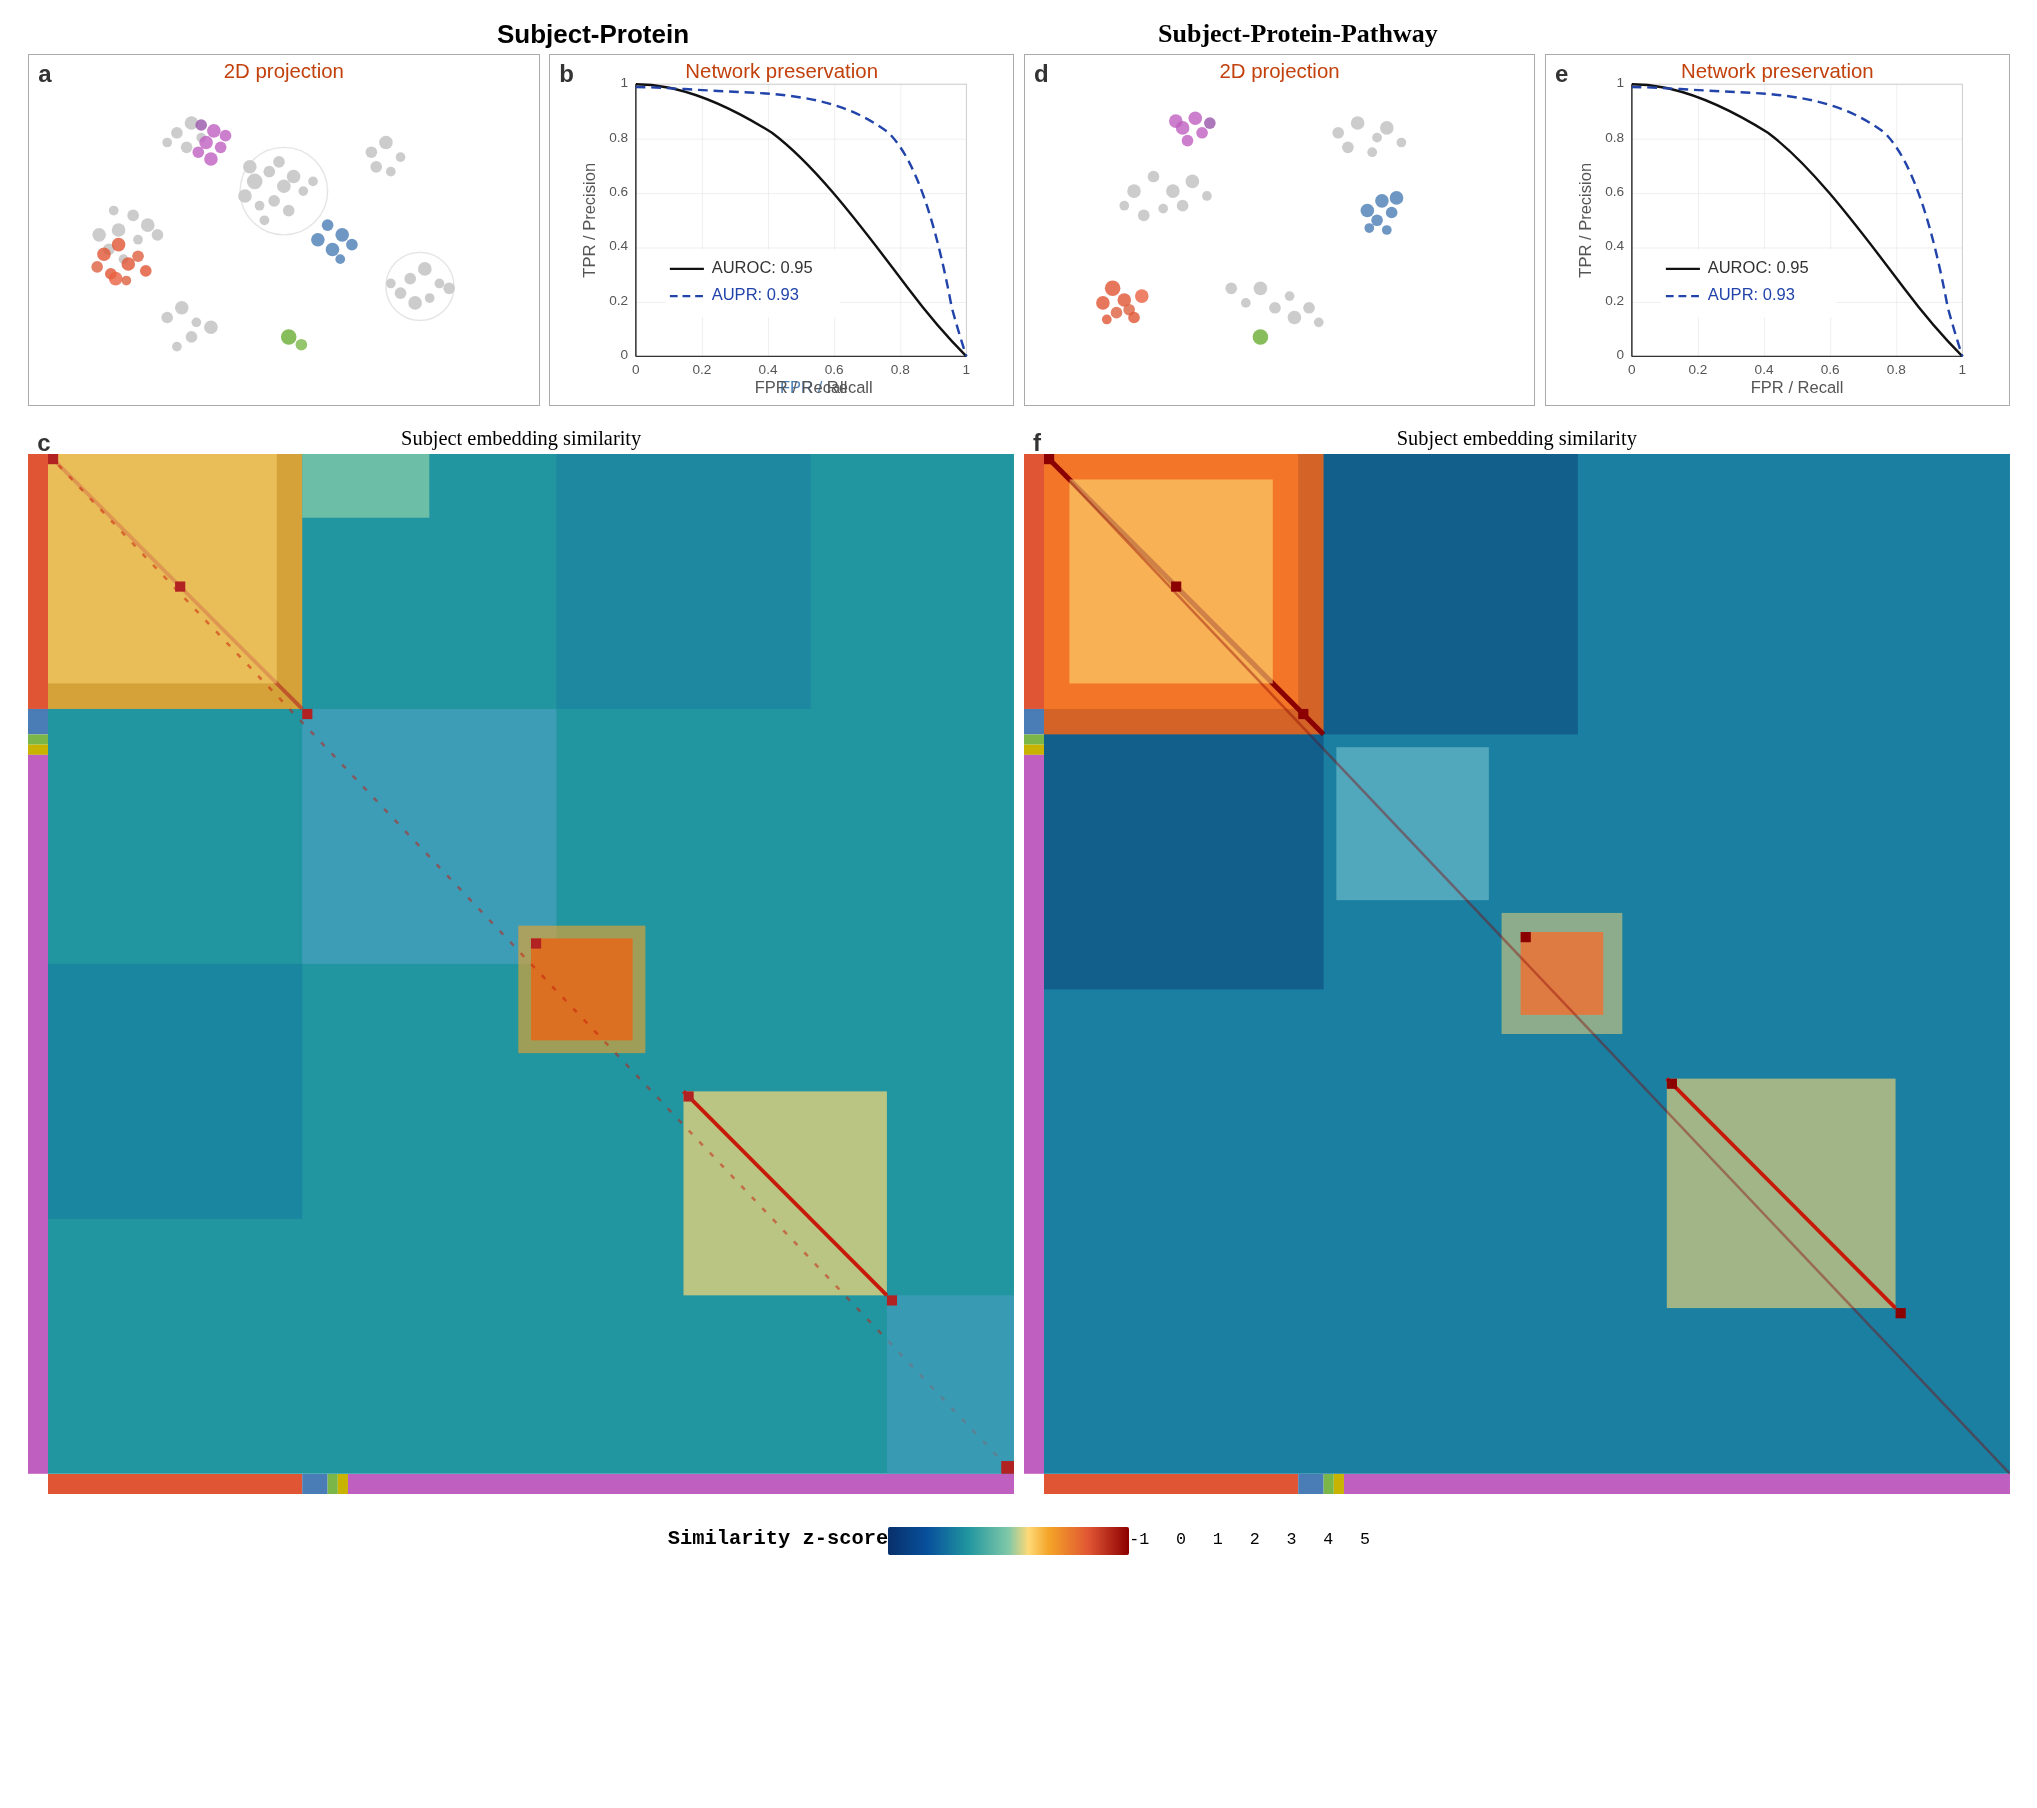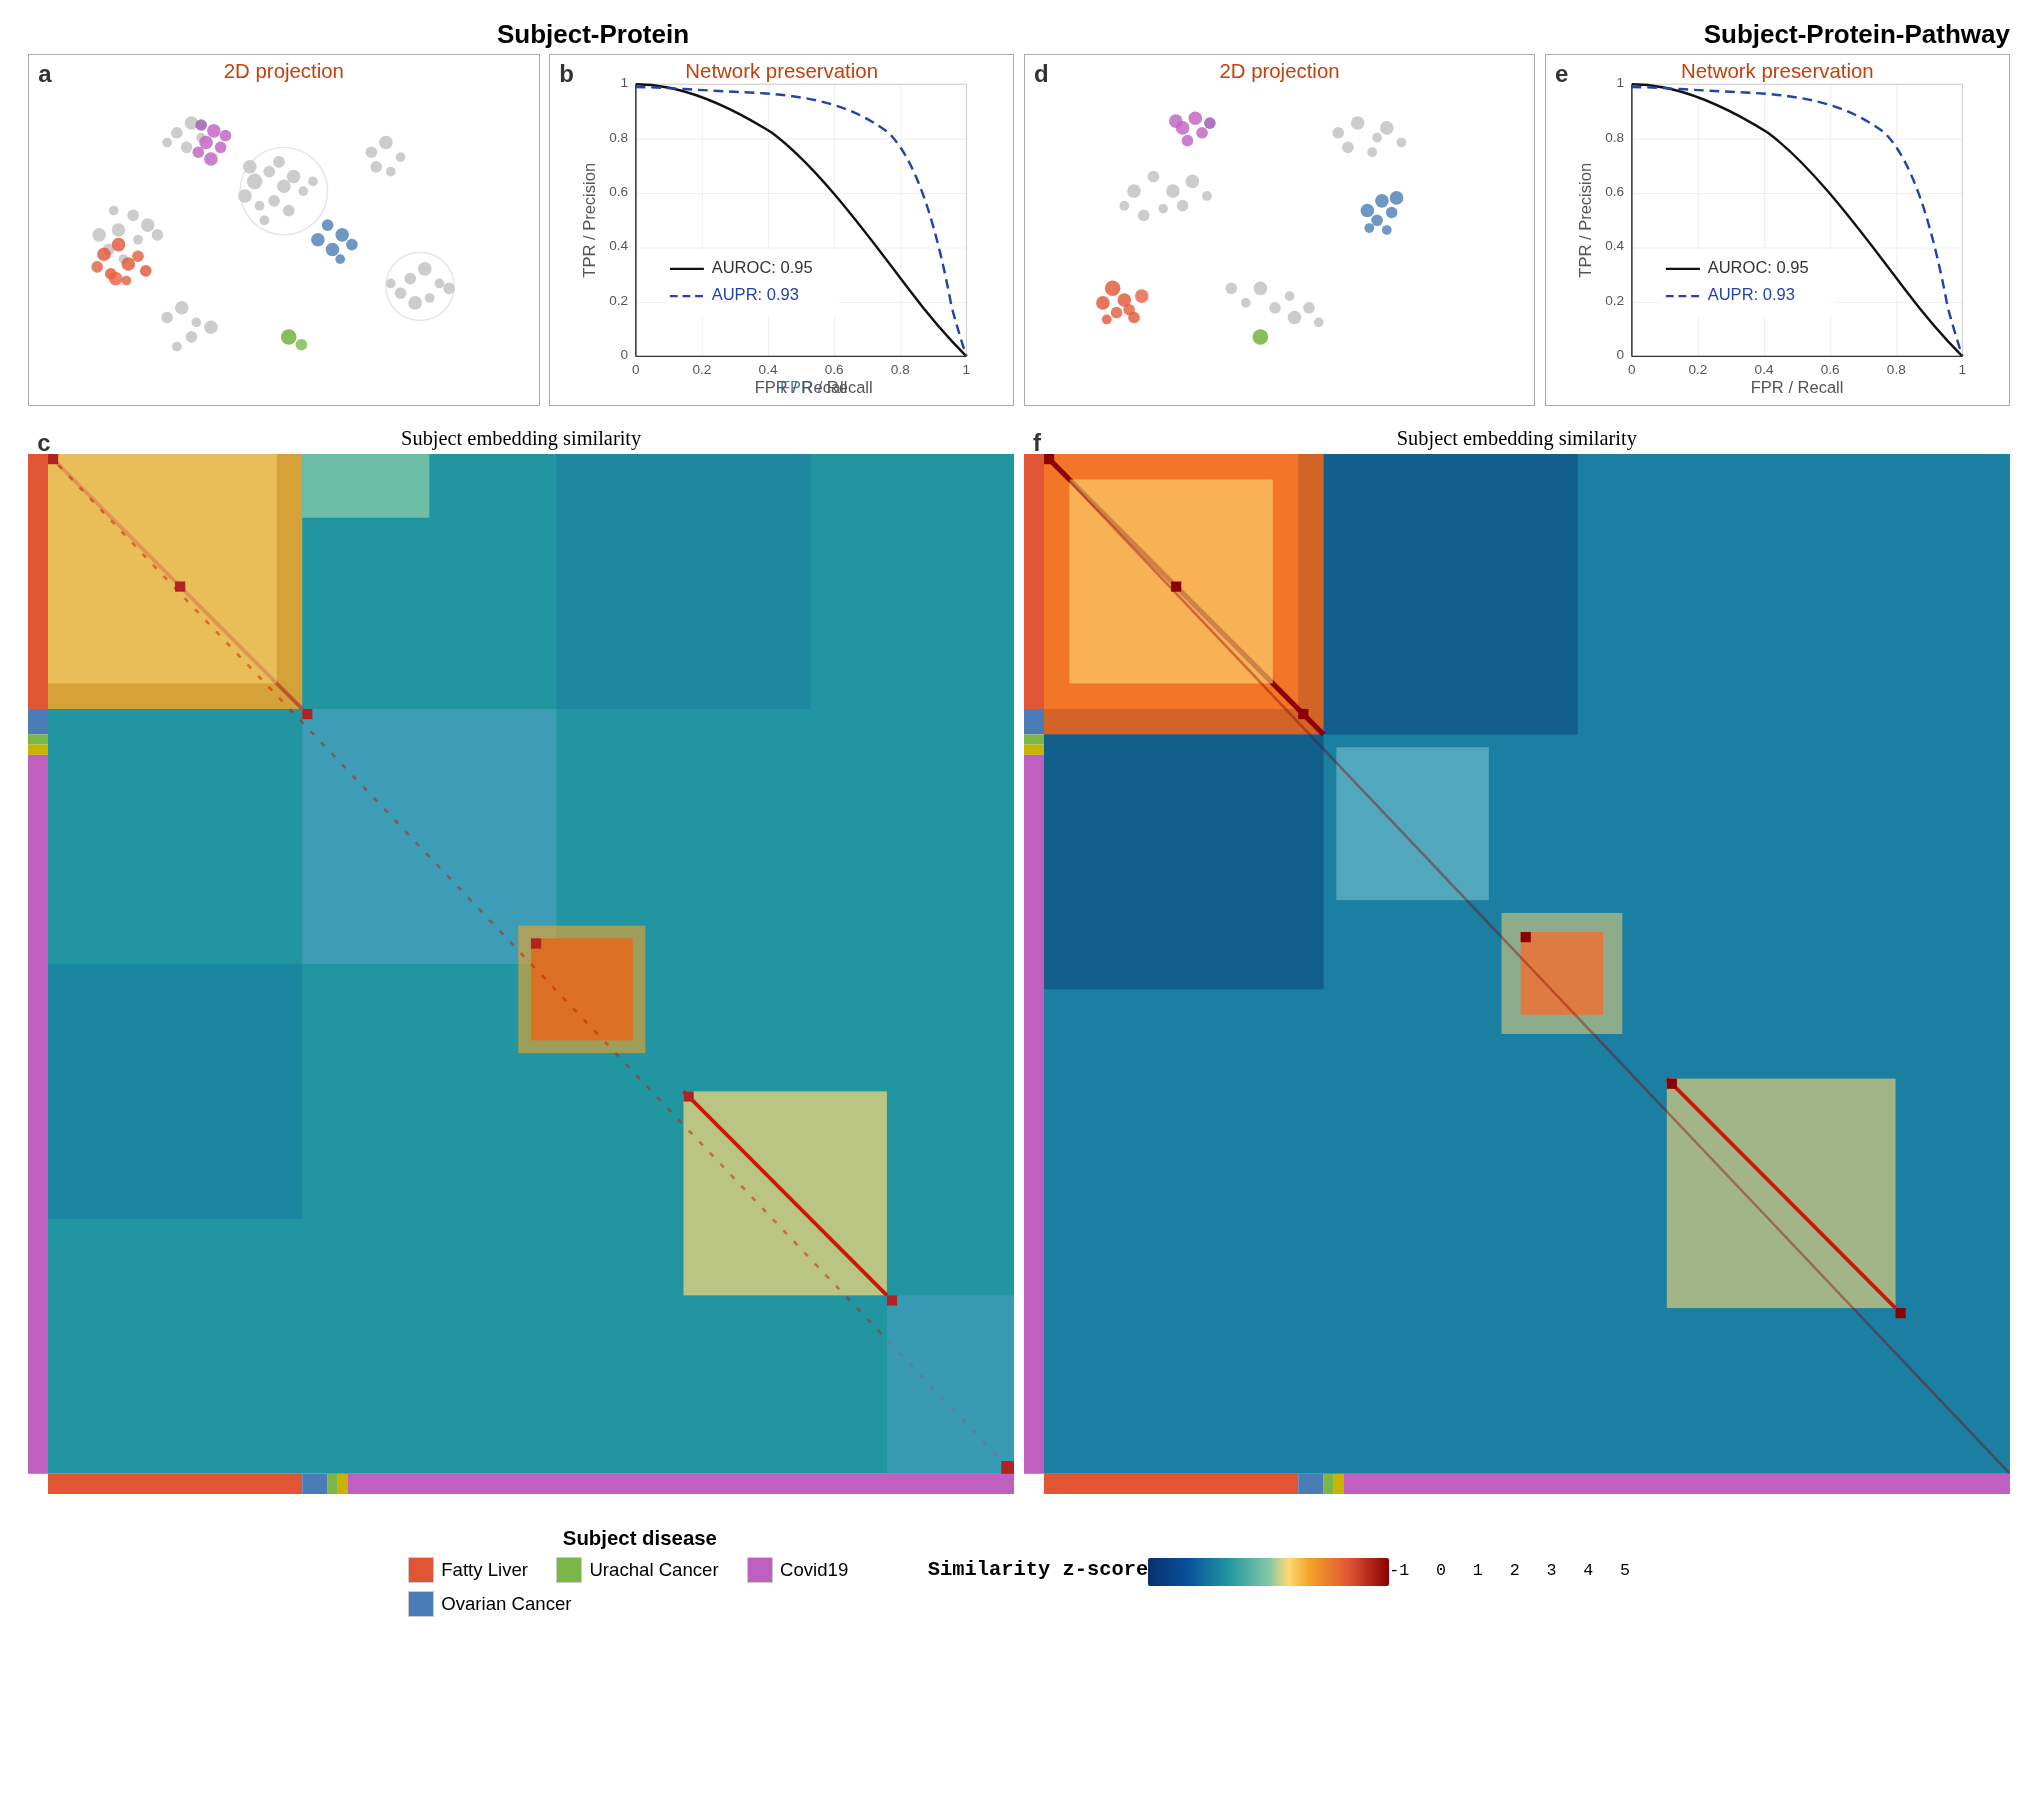--- a/index.html
+++ b/index.html
@@ -201,21 +201,21 @@
   </style>
 </head>
 <body>
 
 <div class="main-container">
 
   <div class="section-headers">
     <div style="flex:1; display:flex; justify-content:center; align-items:center; padding-left:139px;">
       <span class="section-header">Subject-Protein</span>
     </div>
-    <div style="flex:1; display:flex; justify-content:flex-end; align-items:center; padding-left:139px;">
+    <div style="flex:1; display:flex; justify-content:flex-start; align-items:center; padding-left:139px;font-family:Liberation Serif, serif;">
       <span class="section-header">Subject-Protein-Pathway</span>
     </div>
   </div>
 
   <div class="top-row">
 
     <div class="half">
 
       <div class="scatter-panel">
         <span class="panel-label">a</span>
@@ -595,41 +595,20 @@
           <rect x="220" y="0" width="8" height="22" fill="#7AB648"></rect>
           <rect x="228" y="0" width="8" height="22" fill="#C8B400"></rect>
           <rect x="236" y="0" width="524" height="22" fill="#BF5FBF"></rect>
         </svg>
       </div>
     </div>
   </div>
 
   <div class="bottom-legend">
 
-    <div class="legend-section">
-      <span class="legend-section-title">Subject disease</span>
-      <div class="legend-items">
-        <div class="legend-item">
-          <div class="legend-color-box" style="background:#E05533;"></div>
-          <span>Fatty Liver</span>
-        </div>
-        <div class="legend-item">
-          <div class="legend-color-box" style="background:#7AB648;"></div>
-          <span>Urachal Cancer</span>
-        </div>
-        <div class="legend-item">
-          <div class="legend-color-box" style="background:#BF5FBF;"></div>
-          <span>Covid19</span>
-        </div>
-        <div class="legend-item">
-          <div class="legend-color-box" style="background:#4A7DB5;"></div>
-          <span>Ovarian Cancer</span>
-        </div>
-      </div>
-    </div>
 
     <div class="colorbar-section">
       <span class="colorbar-title">Similarity z-score</span>
       <svg class="colorbar-gradient" width="241" height="32" viewBox="0 0 260 30">
         <defs>
           <linearGradient id="colorbar-grad" x1="0" y1="0" x2="1" y2="0">
             <stop offset="0%" stop-color="#08306b"></stop>
             <stop offset="16.7%" stop-color="#08519c"></stop>
             <stop offset="33.3%" stop-color="#2196A0"></stop>
             <stop offset="50%" stop-color="#80C8A8"></stop>

